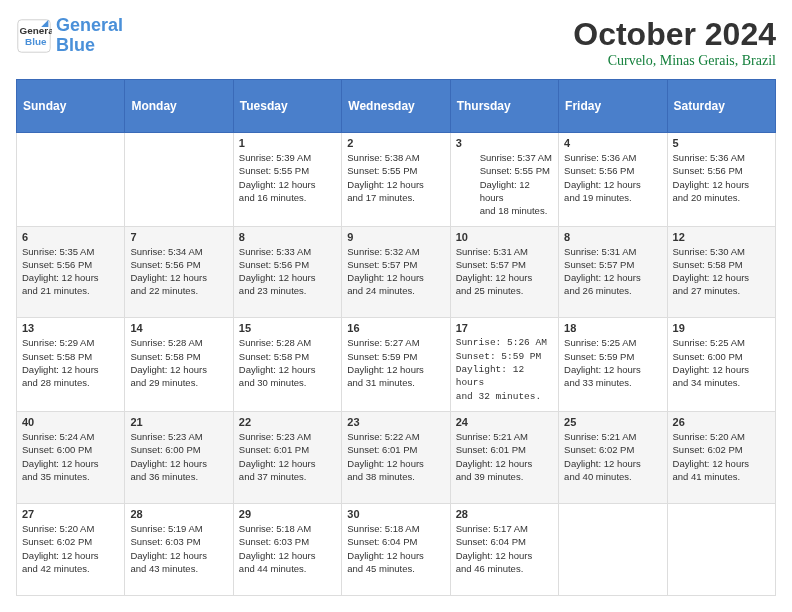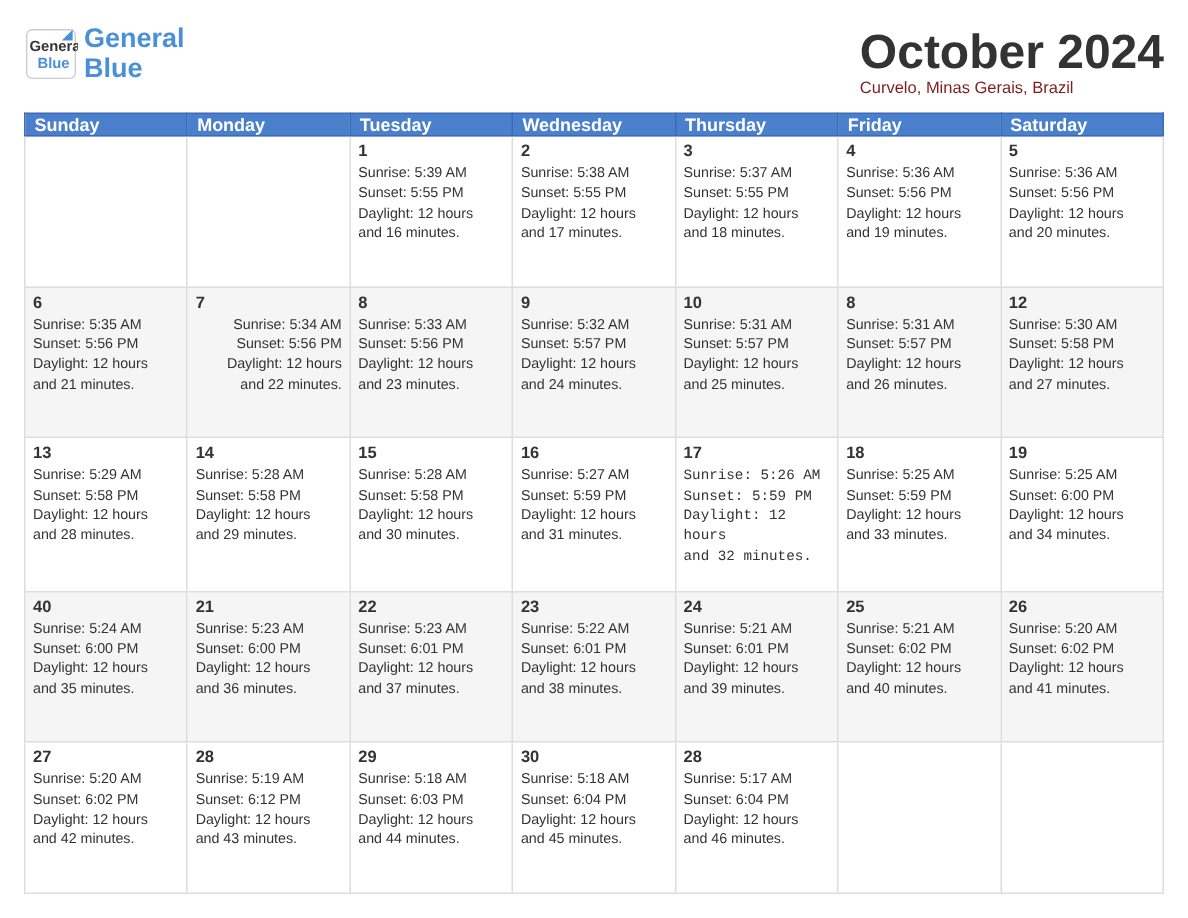--- a/index.html
+++ b/index.html
@@ -35,42 +35,44 @@
     }
     .logo-text span {
       color: #4a90d9;
     }
     .logo-icon {
       width: 36px;
       height: 36px;
       margin-right: 4px;
     }
     .title-block {
+      text-align: right;
     }
     .month-title {
       font-size: 32px;
       font-weight: bold;
       color: #333;
     }
     .location {
-      font-size: 11px;
-      color: #7f1d1d;
+      font-size: 14px;
+      color: #15803d;
+      font-family: Liberation Serif, serif;
     }
     .calendar {
       flex: 1;
       border: 1px solid #ccc;
       border-collapse: collapse;
       width: 100%;
       table-layout: fixed;
     }
     .calendar th {
       background-color: #4a7fcb;
       color: #fff;
       text-align: left;
-      padding: 0 6px;
+      padding: 19px 6px;
       font-size: 12px;
       border: 1px solid #3a6ab8;
     }
     .calendar td {
       vertical-align: top;
       padding: 4px 5px;
       border: 1px solid #ddd;
       font-size: 9.5px;
       color: #333;
       height: 88px;
@@ -146,21 +148,21 @@
           </td>
           <td>
             <span class="day-num">2</span>
             <div class="day-info" style="white-space: pre-line;">Sunrise: 5:38 AM
 Sunset: 5:55 PM
 Daylight: 12 hours
 and 17 minutes.</div>
           </td>
           <td>
             <span class="day-num">3</span>
-            <div class="day-info" style="white-space: pre-line;">Sunrise: 5:37 AM
+            <div class="day-info" style="white-space: pre-line; margin-left: 24px;">Sunrise: 5:37 AM
 Sunset: 5:55 PM
 Daylight: 12 hours
 and 18 minutes.</div>
           </td>
           <td>
             <span class="day-num">4</span>
             <div class="day-info" style="white-space: pre-line;">Sunrise: 5:36 AM
 Sunset: 5:56 PM
 Daylight: 12 hours
 and 19 minutes.</div>
@@ -176,21 +178,21 @@
         <tr>
           <td>
             <span class="day-num">6</span>
             <div class="day-info" style="white-space: pre-line;">Sunrise: 5:35 AM
 Sunset: 5:56 PM
 Daylight: 12 hours
 and 21 minutes.</div>
           </td>
           <td>
             <span class="day-num">7</span>
-            <div class="day-info" style="white-space: pre-line; text-align: right;">Sunrise: 5:34 AM
+            <div class="day-info" style="white-space: pre-line;">Sunrise: 5:34 AM
 Sunset: 5:56 PM
 Daylight: 12 hours
 and 22 minutes.</div>
           </td>
           <td>
             <span class="day-num">8</span>
             <div class="day-info" style="white-space: pre-line;">Sunrise: 5:33 AM
 Sunset: 5:56 PM
 Daylight: 12 hours
 and 23 minutes.</div>
@@ -330,21 +332,21 @@
           <td>
             <span class="day-num">27</span>
             <div class="day-info" style="white-space: pre-line;">Sunrise: 5:20 AM
 Sunset: 6:02 PM
 Daylight: 12 hours
 and 42 minutes.</div>
           </td>
           <td>
             <span class="day-num">28</span>
             <div class="day-info" style="white-space: pre-line;">Sunrise: 5:19 AM
-Sunset: 6:12 PM
+Sunset: 6:03 PM
 Daylight: 12 hours
 and 43 minutes.</div>
           </td>
           <td>
             <span class="day-num">29</span>
             <div class="day-info" style="white-space: pre-line;">Sunrise: 5:18 AM
 Sunset: 6:03 PM
 Daylight: 12 hours
 and 44 minutes.</div>
           </td>

